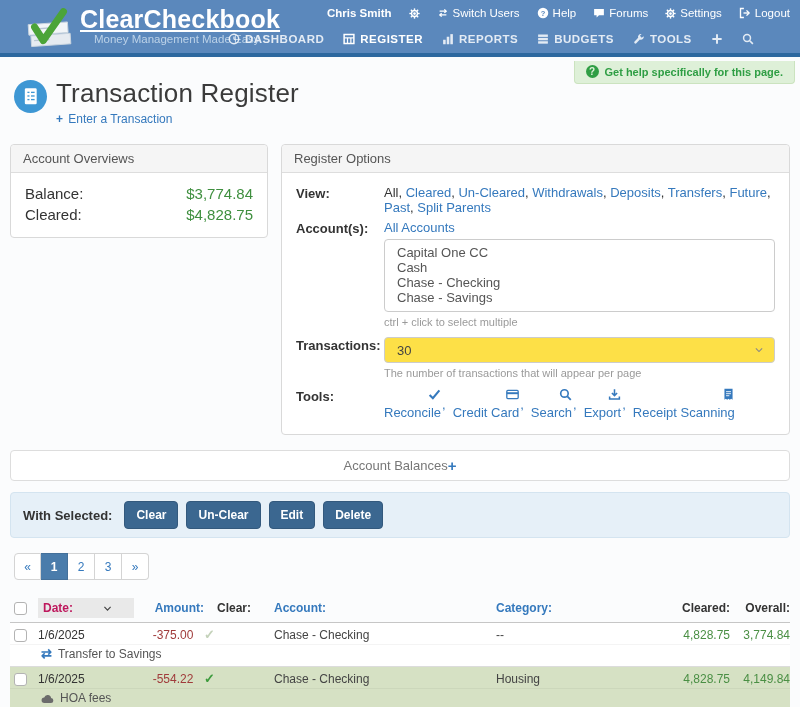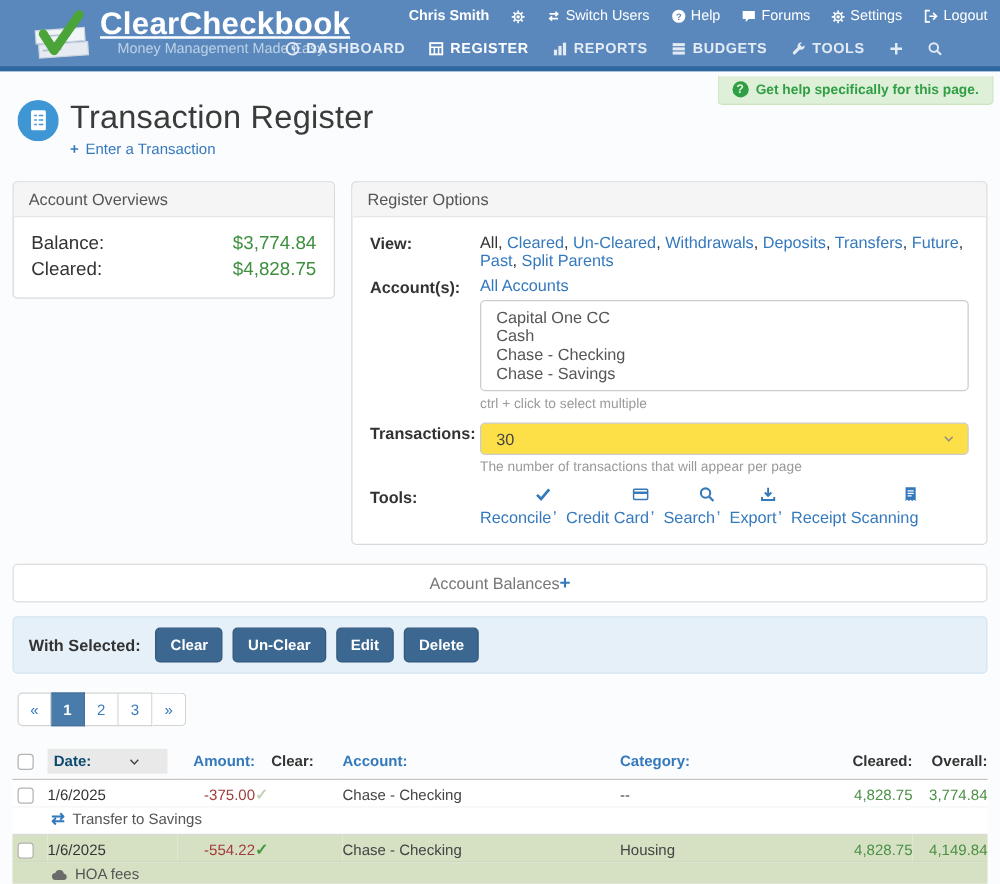--- a/index.html
+++ b/index.html
@@ -92,34 +92,34 @@
   .page-btn.active { background:#4a7cab; border-color:#44709a; color:#fff; font-weight:bold; }
 
   
   table.register { width:780px; margin:15px 0 0 10px; border-collapse:collapse; table-layout:fixed;
                    font-size:12px; }
   col.c-check{width:28px} col.c-date{width:104px} col.c-amount{width:62px} col.c-clear{width:70px}
   col.c-account{width:222px} col.c-category{width:172px} col.c-cleared{width:62px} col.c-overall{width:60px}
   thead th { text-align:left; font-size:12px; font-weight:bold; color:#333; padding:3px 0 4px;
              border-bottom:1px solid #c6c6c6; vertical-align:middle; }
   th .date-sort { background:#e9e9e9; padding:3px 8px 3px 5px; display:flex; align-items:center; gap:30px;
-                  color:#0c4a6e; width:96px; cursor:pointer; }
+                  color:#be185d; width:96px; cursor:pointer; }
   th .date-sort svg { width:9px; height:9px; color:#444; }
   th.h-amount { text-align:right; } th.h-amount a { color:#3579bd; }
   th.h-clear { padding-left:13px; }
   th.h-account a, th.h-category a { color:#3579bd; }
   th.h-right, td.t-right { text-align:right; }
   .cb { display:inline-block; width:13px; height:13px; border:1px solid #b3b3b3; border-radius:3px;
         background:#fff; margin-left:4px; vertical-align:middle; cursor:pointer; }
   tr.main-line td { padding:4px 0 2px; border-top:1px solid #dcdcdc; }
   tbody tr.first td { border-top:none; }
   tr.memo-line td { padding:2px 0 5px; border-top:1px solid rgba(0,0,0,.045); color:#555; }
   .bg-white { background:#fff; } .bg-green-d { background:#d6e1c4; }
   td.t-date { color:#333; padding-left:5px; }
-  td.t-amount { text-align:right; }
+  td.t-amount { text-align:center; }
   .amt-neg { color:#a03b3b; }
   td.t-clear { padding-left:14px; }
   .check { color:#3d9b3d; font-weight:bold; font-size:13px; cursor:pointer; }
   .check.faded { color:#c4d2ba; }
   td.t-account, td.t-category { color:#444; padding-left:4px; }
   td.t-money { color:#4a8f44; text-align:right; }
   .memo-wrap { margin-left:31px; display:flex; align-items:center; gap:6px; font-size:12px; }
   .memo-wrap .tr-icon { color:#3579bd; font-weight:bold; font-size:13px; line-height:12px; }
   .memo-wrap svg { width:13px; height:11px; color:#6b6b6b; }
 </style>

